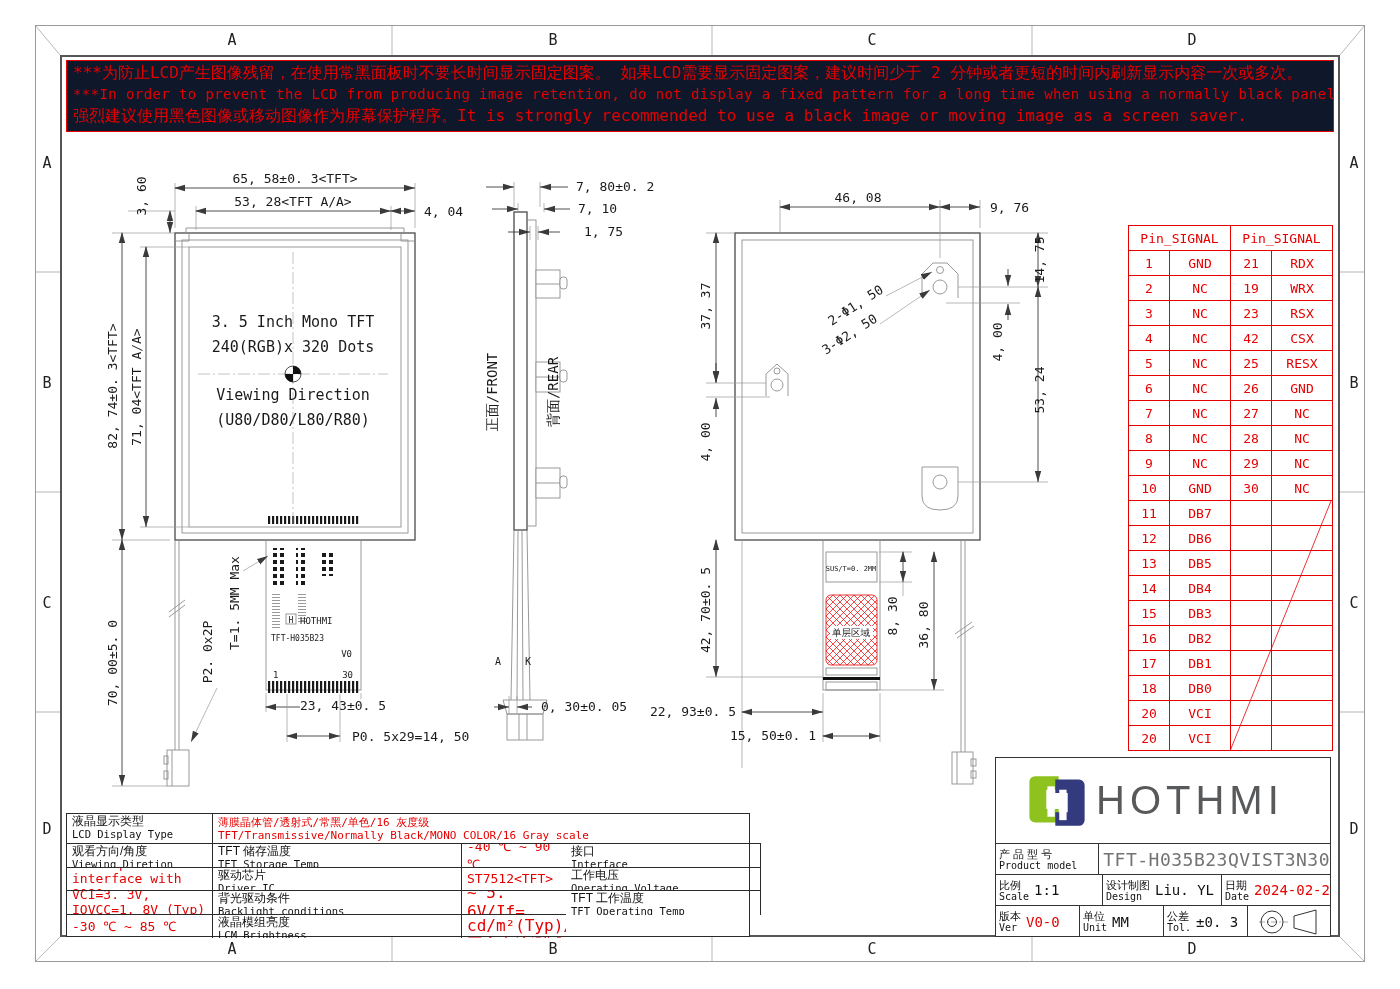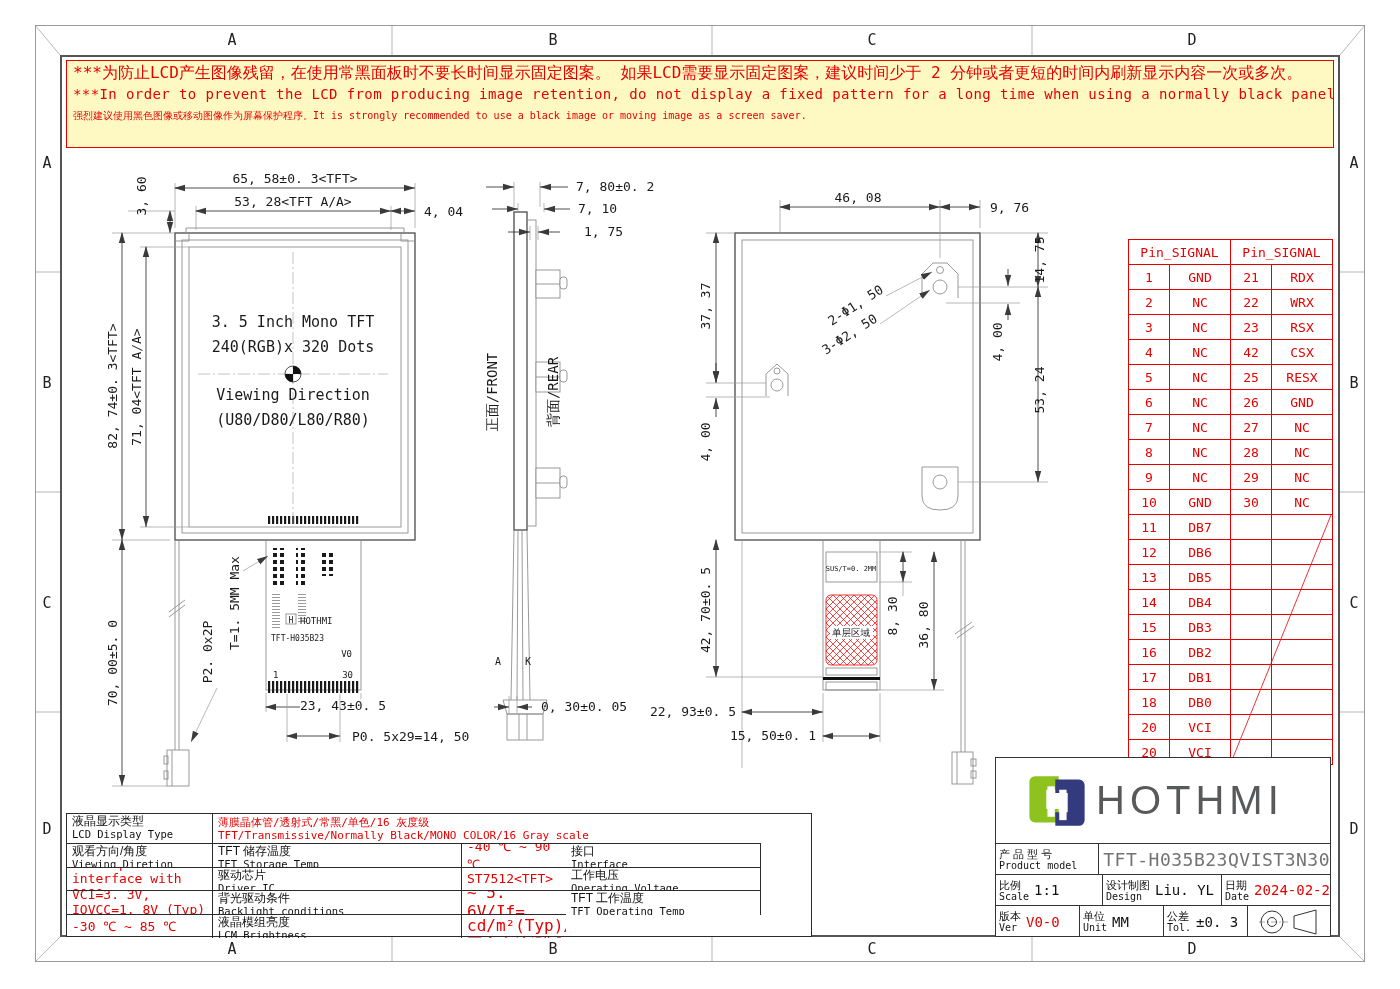--- a/index.html
+++ b/index.html
@@ -11,32 +11,32 @@
 .xl{stroke:#9a9a9a;stroke-width:0.7;fill:none}
 .dim{stroke:#3a3a3a;stroke-width:0.9;fill:none}
 .cl{stroke:#ababab;stroke-width:0.7;stroke-dasharray:12 3 2 3;fill:none}
 svg text{font-family:"DejaVu Sans Mono","Liberation Mono",monospace;fill:#1a1a1a}
 .dt{font-size:13px}
 .dt15{font-size:15px}
 .zone{position:absolute;width:26px;height:26px;display:flex;align-items:center;justify-content:center;
   font-size:15px;color:#222}
 .border-outer{position:absolute;left:35px;top:25px;width:1330px;height:937px;border:1px solid #9a9a9a;box-sizing:border-box}
 .border-inner{position:absolute;left:60px;top:55px;width:1280px;height:882px;border:2px solid #555;box-sizing:border-box}
-.warning{position:absolute;left:66px;top:60px;width:1268px;height:88px;border:1.5px solid #e60000;
-  color:#e60000;box-sizing:border-box;padding:1px 6px;white-space:nowrap;overflow:hidden;background:#fef9c3}
+.warning{position:absolute;left:66px;top:60px;width:1268px;height:72px;border:1.5px solid #e60000;
+  color:#e60000;box-sizing:border-box;padding:1px 6px;white-space:nowrap;overflow:hidden;background:#0f172a}
 .warning .w1{font-size:16px;line-height:21.5px}
 .warning .w2{font-size:14px;line-height:21.5px;letter-spacing:.4px}
 .warning .w3{font-size:14px;line-height:21.5px;padding-left:12px;letter-spacing:.4px}
-.warning .w4{font-size:10px;line-height:21.5px}
-.pinbox{position:absolute;left:1128px;top:239px;width:204px}
+.warning .w4{font-size:16px;line-height:21.5px}
+.pinbox{position:absolute;left:1128px;top:225px;width:204px}
 .pinbox table{border-collapse:collapse;width:204px;table-layout:fixed}
 .pinbox th,.pinbox td{border:1px solid #e60000;color:#e60000;font-family:"DejaVu Sans Mono",monospace;
   font-size:13px;font-weight:normal;text-align:center;height:24px;padding:0;overflow:hidden}
 .pinbox svg{position:absolute;left:0;top:0;pointer-events:none}
-.spec{position:absolute;left:66px;top:813px;width:746px;height:124px;display:grid;
+.spec{position:absolute;left:66px;top:813px;width:684px;height:124px;display:grid;
   grid-template-columns:146px 249px 104px 195px;grid-template-rows:30px 23.5px 23.5px 23.5px 23.5px;
   border:1px solid #2a2a2a;box-sizing:border-box;background:#fff}
 .sc{border-right:1px solid #2a2a2a;border-bottom:1px solid #2a2a2a;padding:1px 5px;box-sizing:border-box;overflow:hidden}
 .sc.nbr{border-right:none}.sc.nbb{border-bottom:none}
 .sc .cn{font-size:12px;color:#111;font-family:"Liberation Sans",sans-serif;line-height:13px}
 .sc .en{font-size:10.5px;color:#111;line-height:12px}
 .sc.val{color:#e60000;font-size:13px;display:flex;align-items:center}
 .sc.val.sm{font-size:16px}
 .sc.val.two{flex-direction:column;align-items:flex-start;justify-content:center;font-size:11px;line-height:13px}
 .span3{grid-column:2/5}
@@ -358,21 +358,21 @@
     <tbody>
         <tr>
           <td>1</td>
           <td>GND</td>
           <td>21</td>
           <td>RDX</td>
         </tr>
         <tr>
           <td>2</td>
           <td>NC</td>
-          <td>22</td>
+          <td>19</td>
           <td>WRX</td>
         </tr>
         <tr>
           <td>3</td>
           <td>NC</td>
           <td>23</td>
           <td>RSX</td>
         </tr>
         <tr>
           <td>4</td>

